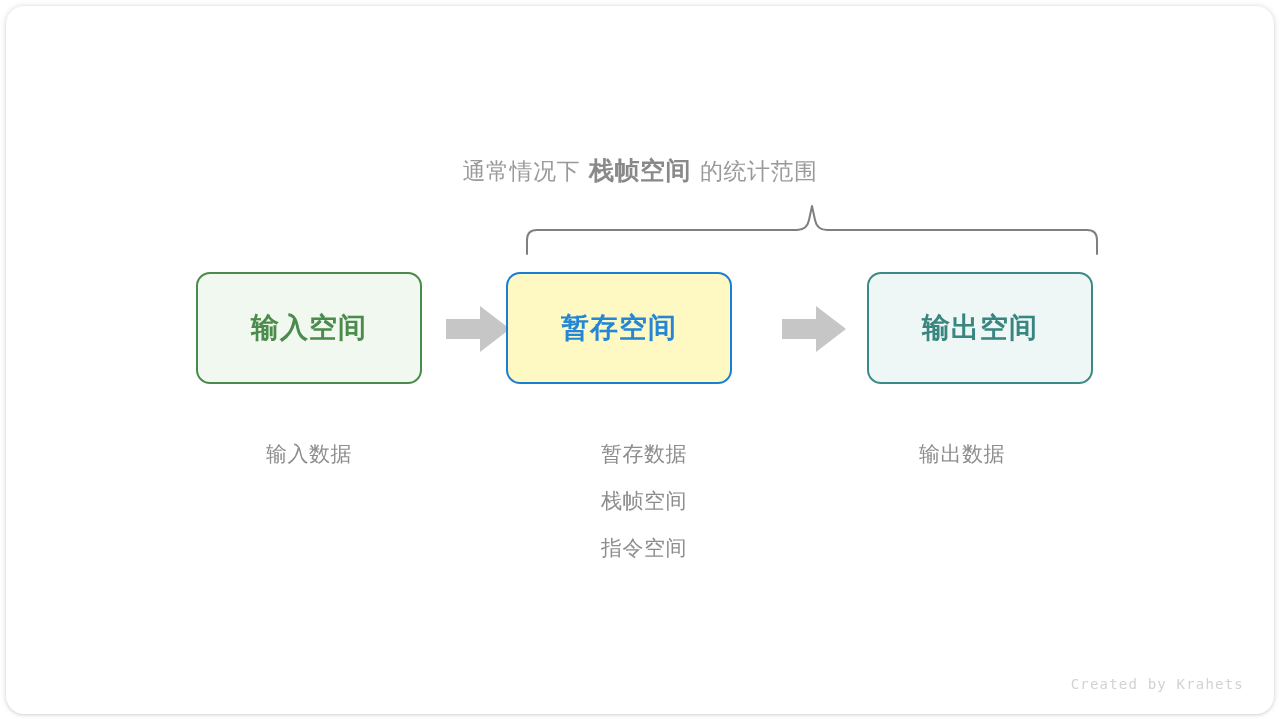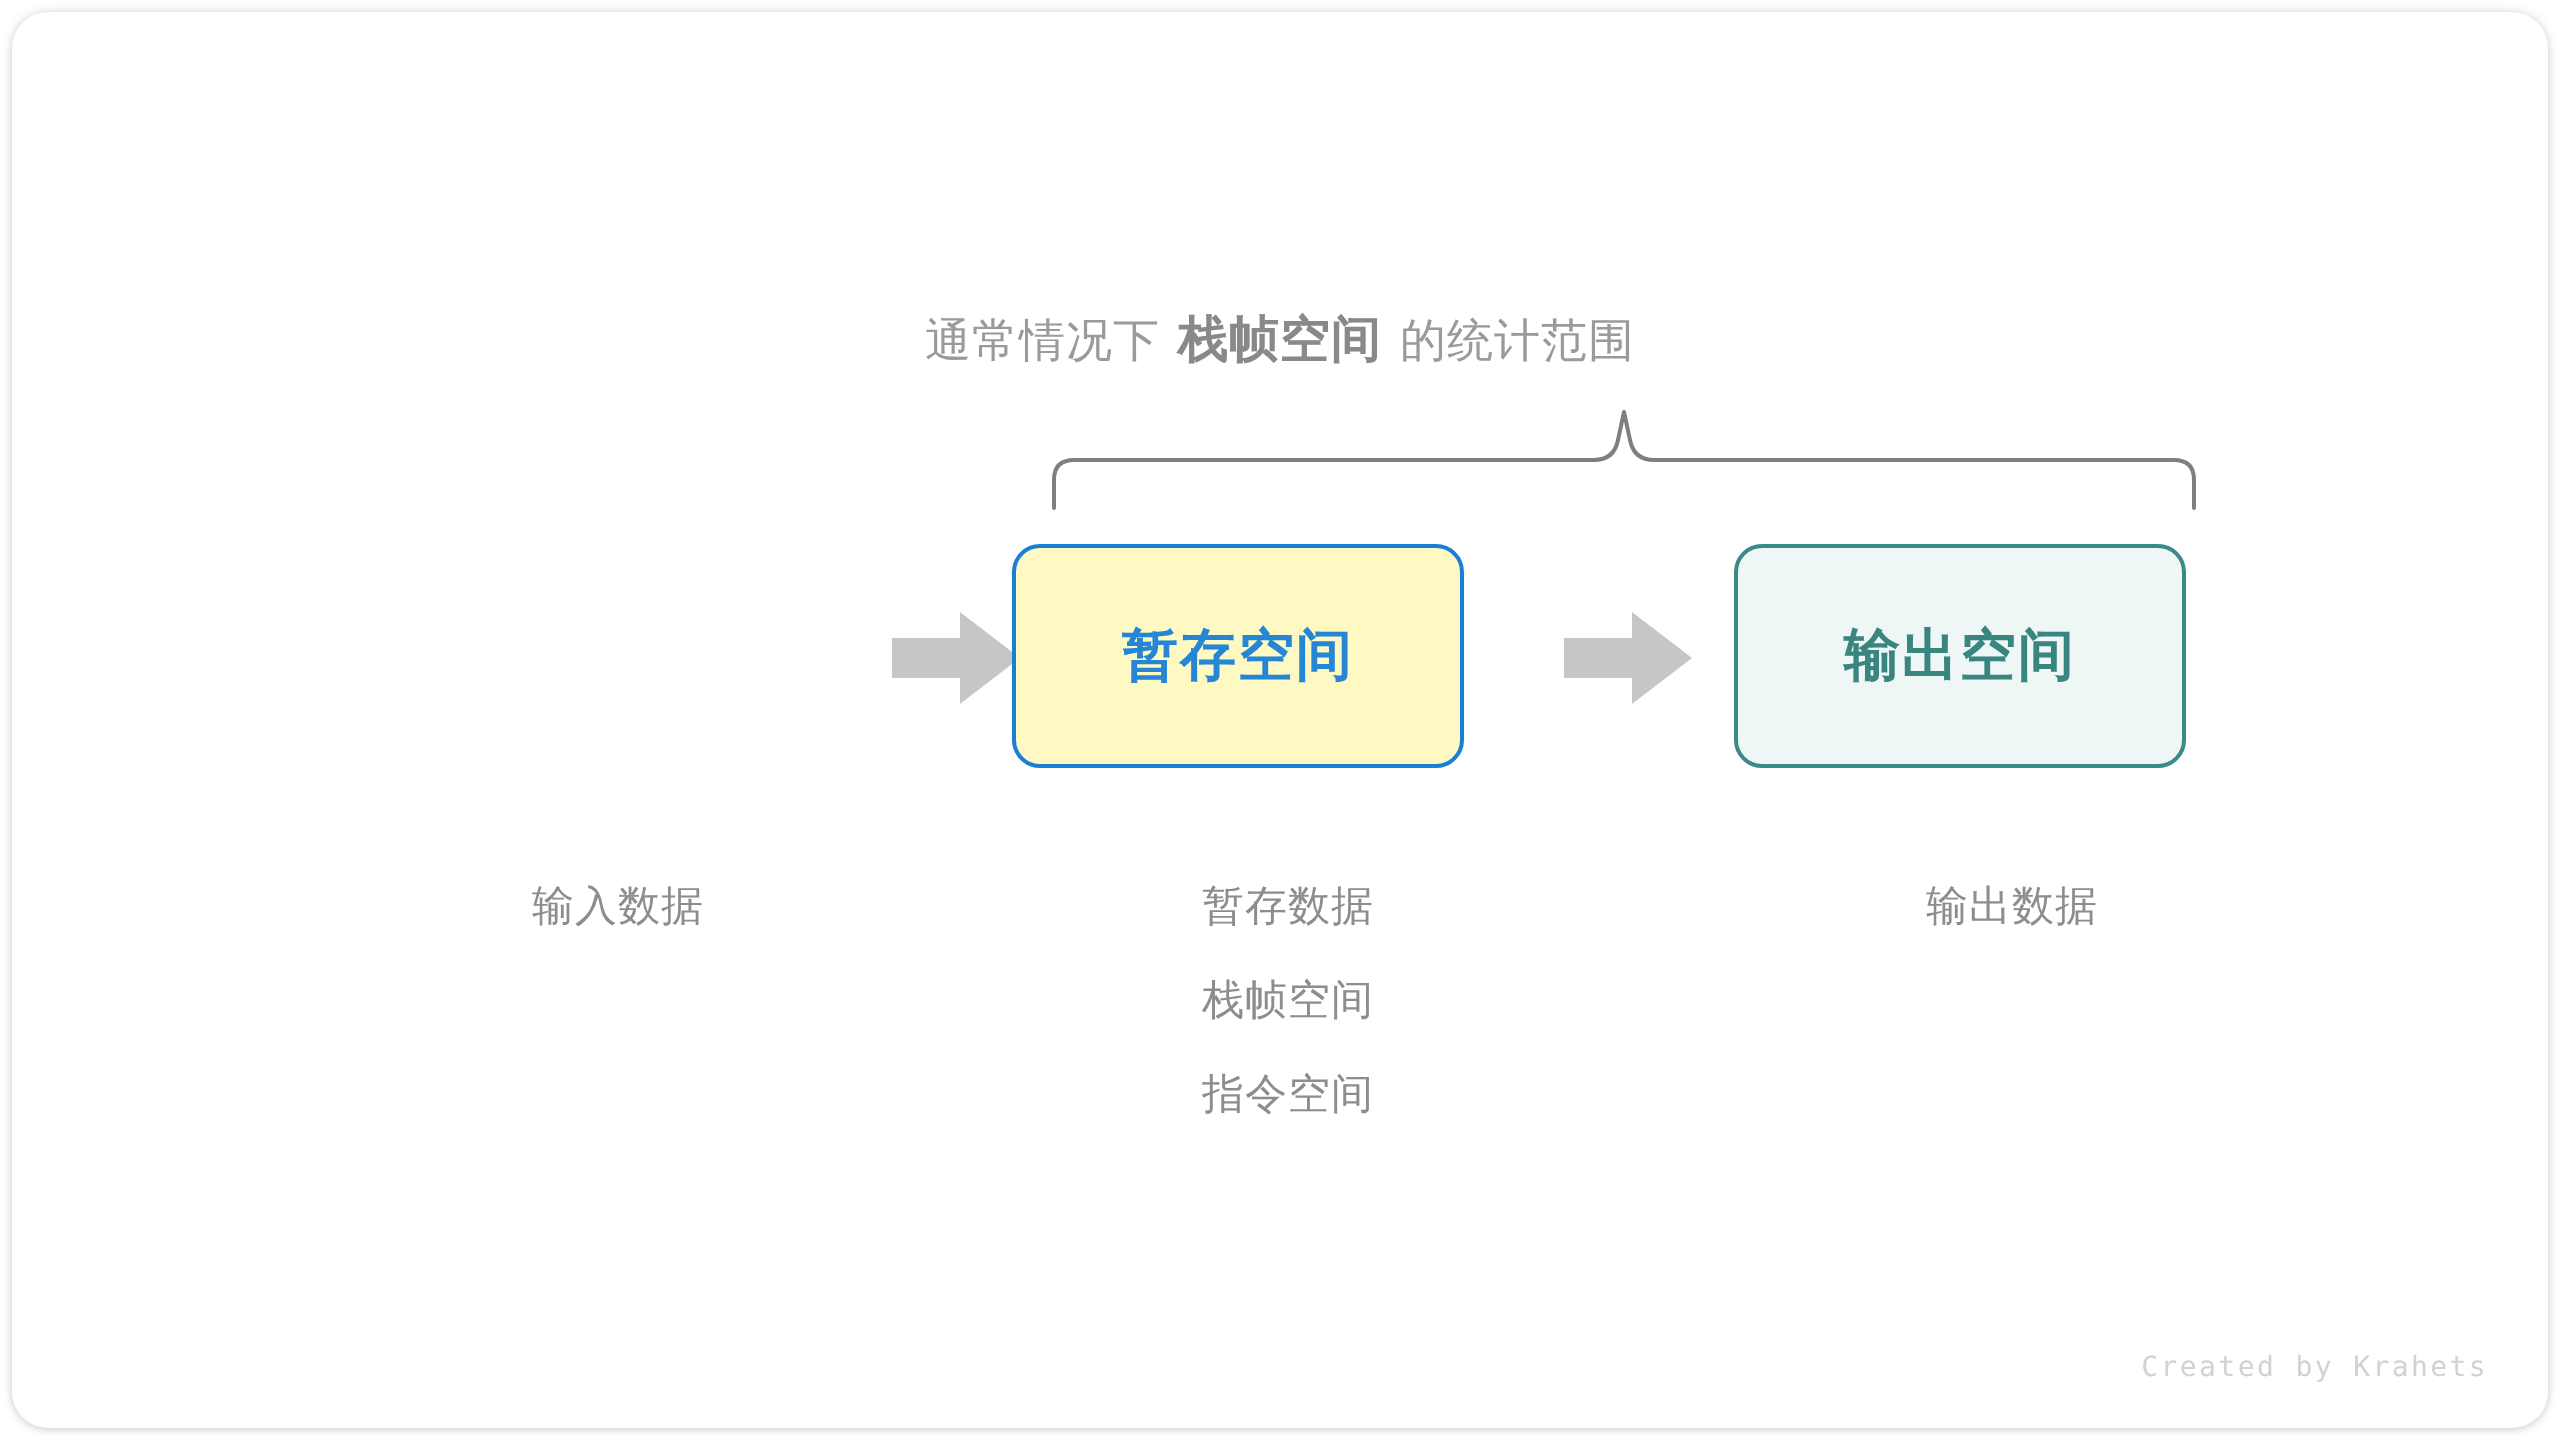--- a/index.html
+++ b/index.html
@@ -107,21 +107,21 @@
 
   
   .caption-col {
     position: absolute;
     top: 424px;
     width: 226px;
     text-align: center;
   }
   #caption-input  { left: 190px; text-align: center; }
   #caption-temp   { left: 525px; }
-  #caption-output { left: 887px; }
+  #caption-output { left: 843px; }
   .caption-line {
     font-size: 21px;
     color: #8d8d8d;
     line-height: 47px;
     letter-spacing: 0.5px;
   }
 
   
   #credit {
     position: absolute;
@@ -141,20 +141,23 @@
   <div id="headline">
     <span class="hl-normal">通常情况下</span><span class="hl-strong">栈帧空间</span><span class="hl-normal">的统计范围</span>
   </div>
 
   <div id="brace">
     <svg width="574" height="52" viewBox="0 0 574 52" fill="none" xmlns="http://www.w3.org/2000/svg">
       <path d="M2 50 L2 36 Q2 26 12 26 L272 26 Q282 26 284 16 L287 2 L290 16 Q292 26 302 26 L562 26 Q572 26 572 36 L572 50" stroke="#7f7f7f" stroke-width="2" stroke-linecap="round" stroke-linejoin="round" fill="none"></path>
     </svg>
   </div>
 
+  <div class="box" id="box-input">
+    <span class="box-label">输入空间</span>
+  </div>
 
   <div class="arrow" id="arrow-1">
     <svg width="64" height="46" viewBox="0 0 64 46" xmlns="http://www.w3.org/2000/svg">
       <path d="M0 13 L34 13 L34 0 L64 23 L34 46 L34 33 L0 33 Z" fill="#c6c6c6"></path>
     </svg>
   </div>
 
   <div class="box" id="box-temp">
     <span class="box-label">暂存空间</span>
   </div>

